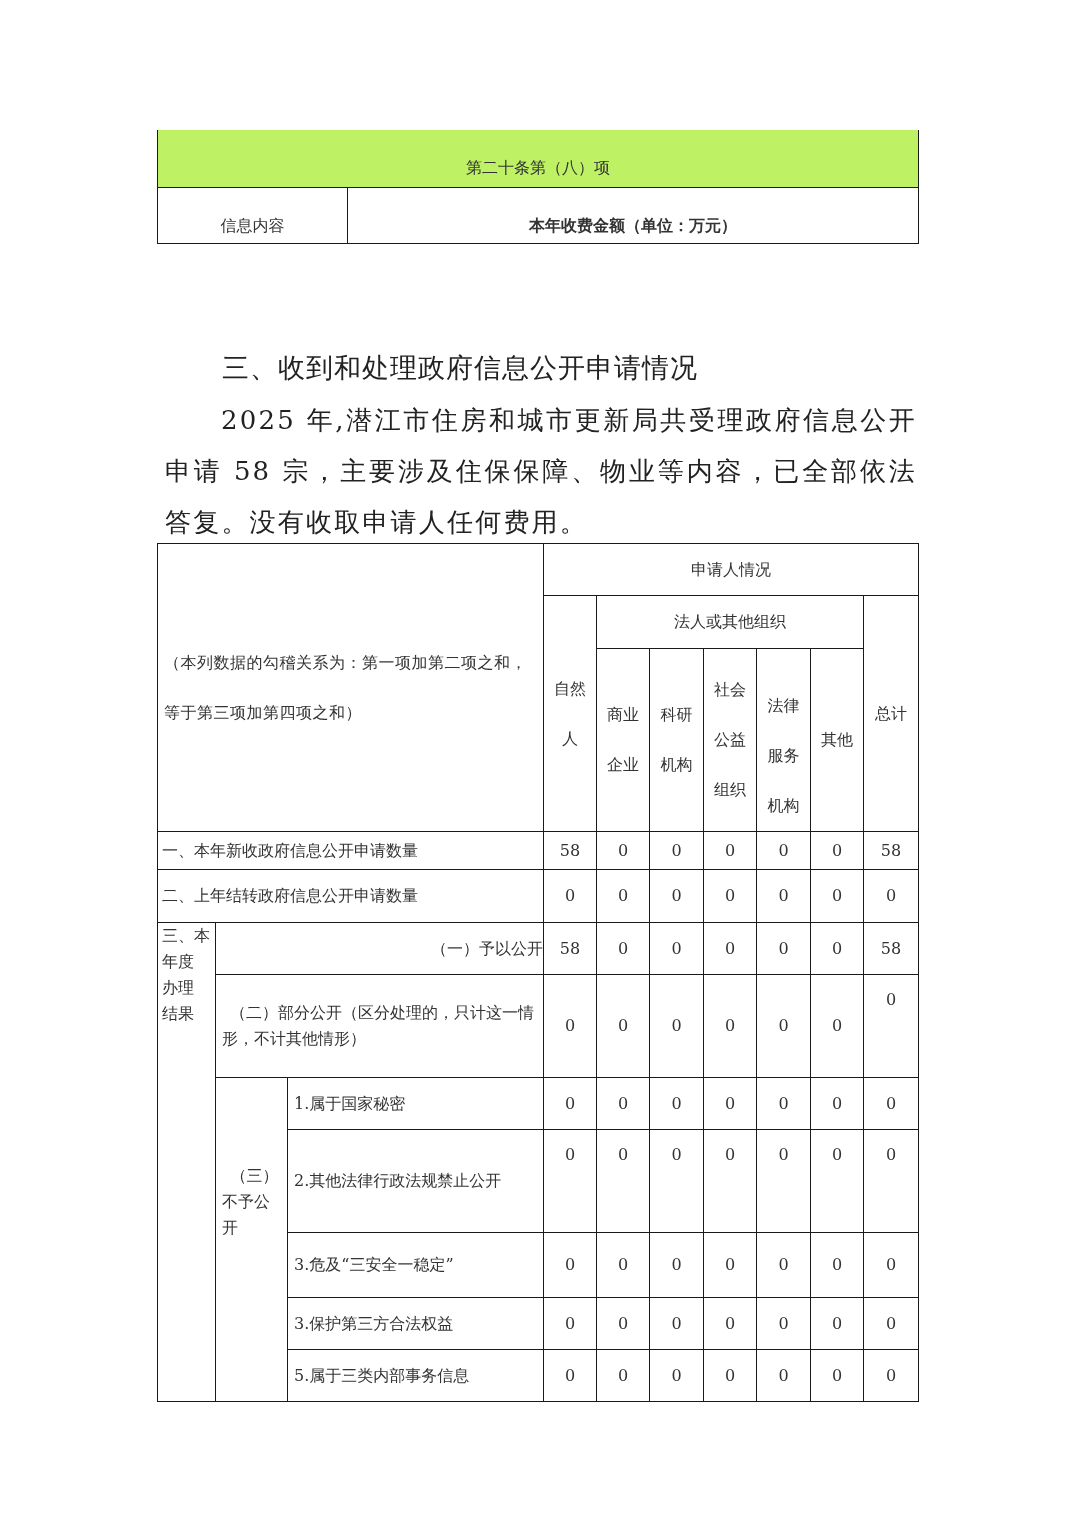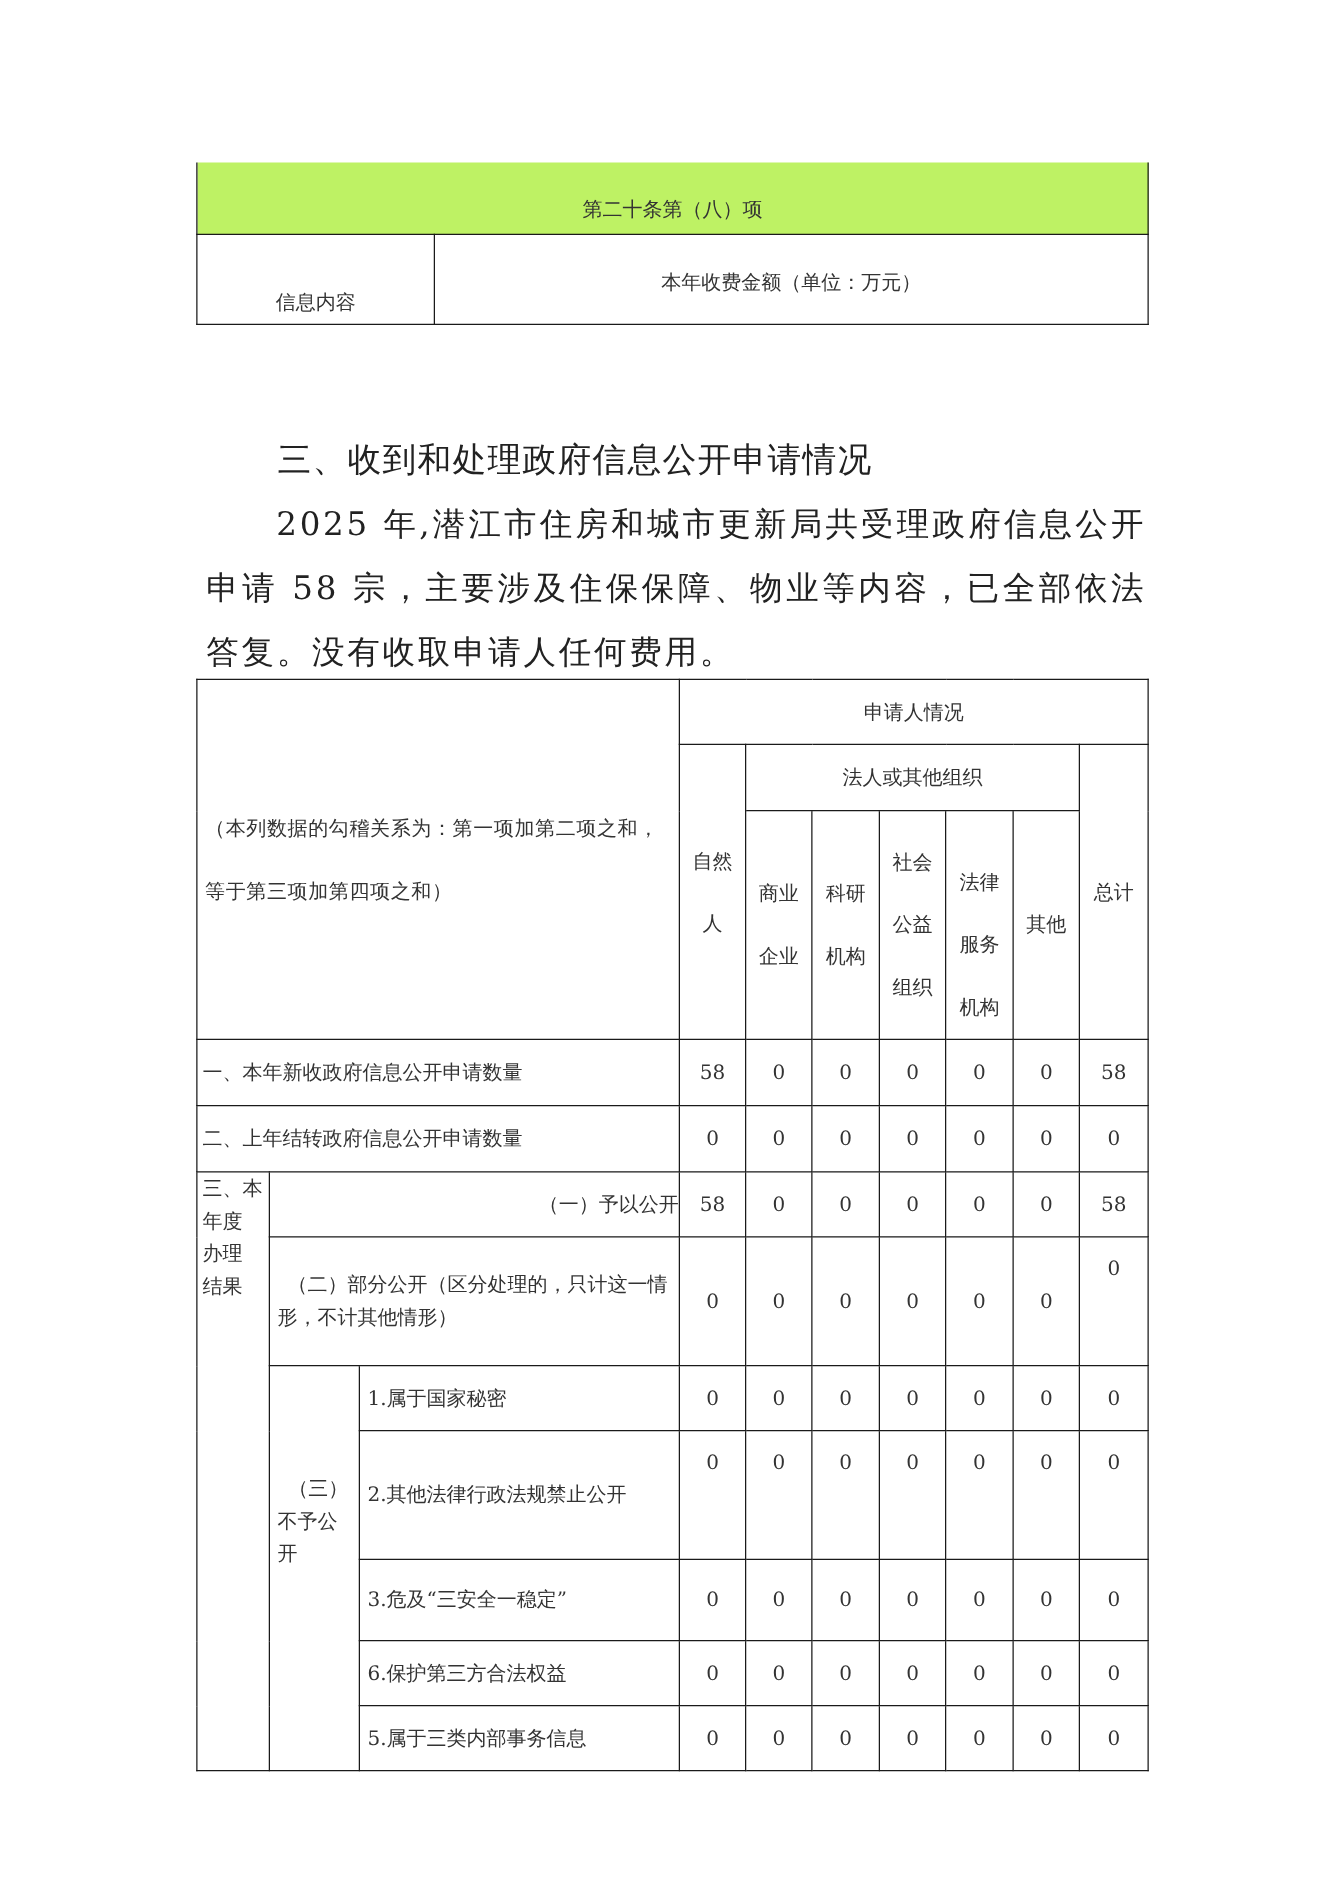--- a/index.html
+++ b/index.html
@@ -35,21 +35,21 @@
   <colgroup>
       <col style="width:190px">
       <col style="width:571px">
     </colgroup>
   <tbody>
       <tr>
     <td class="hdr" colspan="2" style="vertical-align:bottom;padding-bottom:6px;">第二十条第（八）项</td>
   </tr>
   <tr>
     <td style="vertical-align:bottom;padding-bottom:4px;">信息内容</td>
-    <td style="vertical-align:bottom;padding-bottom:20px;">本年收费金额（单位：万元）</td>
+    <td style="vertical-align:bottom;padding-bottom:4px;font-weight:bold;">本年收费金额（单位：万元）</td>
   </tr>
 </tbody>
   </table>
 
 <div id="heading" class="abs">三、收到和处理政府信息公开申请情况</div>
 <div id="para" class="abs">2025 年,潜江市住房和城市更新局共受理政府信息公开申请 58 宗，主要涉及住保保障、物业等内容，已全部依法答复。没有收取申请人任何费用。</div>
 
 <table id="stat-table">
   <colgroup>
     <col style="width:58px">
@@ -92,21 +92,21 @@
       <div style="line-height:50px;">组织</div>
     </td>
     <td>
       <div style="line-height:50px;margin-top:32px;">法律</div>
       <div style="line-height:50px;">服务</div>
       <div style="line-height:50px;">机构</div>
     </td>
     <td>其他</td>
   </tr>
 
-  <tr style="height:53px;">
+  <tr style="height:38px;">
     <td colspan="3" class="lbl">一、本年新收政府信息公开申请数量</td>
     <td>58</td>
     <td>0</td>
     <td>0</td>
     <td>0</td>
     <td>0</td>
     <td>0</td>
     <td>58</td>
   </tr>
 
@@ -178,21 +178,21 @@
     <td class="lbl" style="padding-left:6px;">3.危及“三安全一稳定”</td>
     <td>0</td>
     <td>0</td>
     <td>0</td>
     <td>0</td>
     <td>0</td>
     <td>0</td>
     <td>0</td>
   </tr>
   <tr style="height:52px;">
-    <td class="lbl" style="padding-left:6px;">6.保护第三方合法权益</td>
+    <td class="lbl" style="padding-left:6px;">3.保护第三方合法权益</td>
     <td>0</td>
     <td>0</td>
     <td>0</td>
     <td>0</td>
     <td>0</td>
     <td>0</td>
     <td>0</td>
   </tr>
   <tr style="height:52px;">
     <td class="lbl" style="padding-left:6px;">5.属于三类内部事务信息</td>

